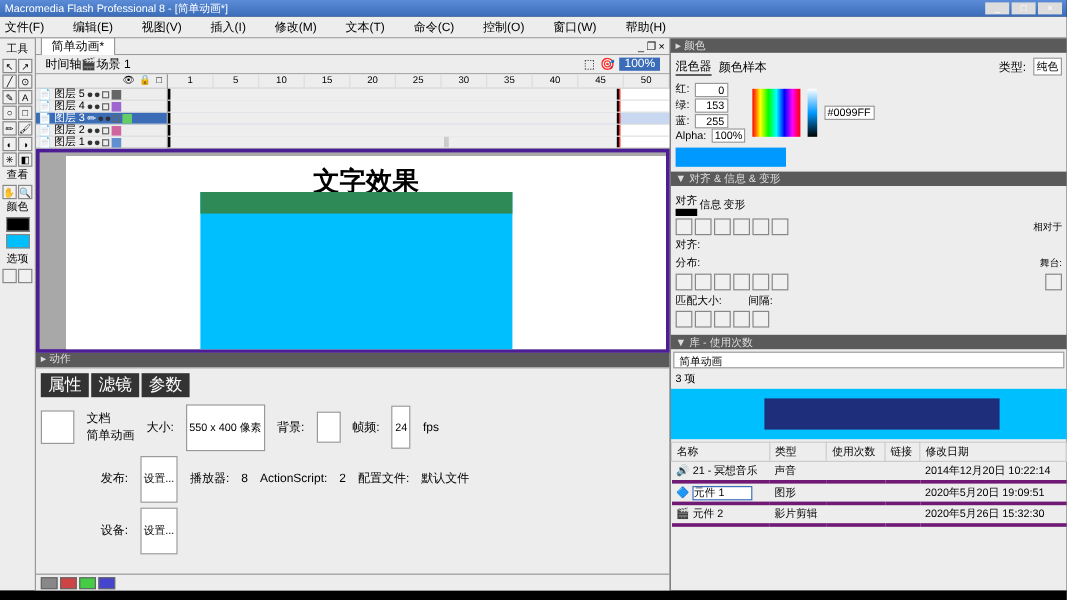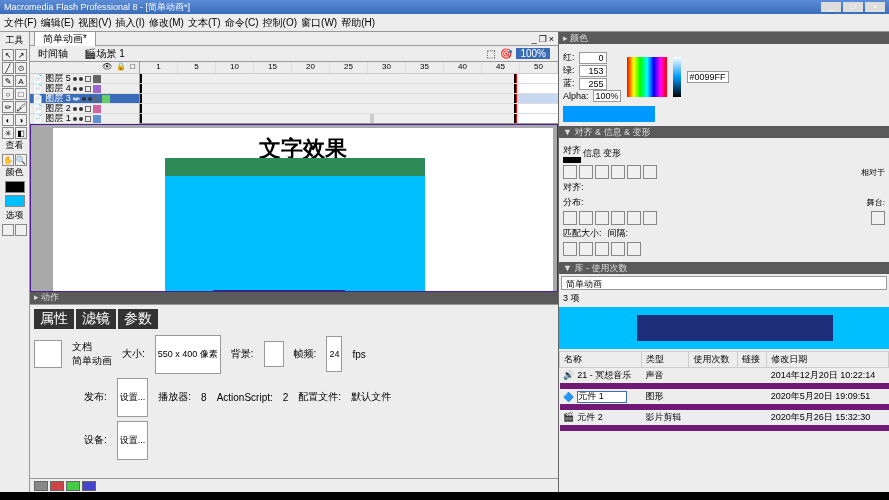--- a/index.html
+++ b/index.html
@@ -1,20 +1,20 @@
 <!DOCTYPE html>
 <html><head>
 <meta charset="utf-8">
 <style>
 * { margin: 0; padding: 0; box-sizing: border-box; font-family: "Microsoft YaHei", sans-serif; }
 body { background: #000; width: 889px; height: 500px; overflow: hidden; font-size: 11px; }
 .title-bar { height: 14px; background: linear-gradient(#5c8cd8, #3a6cb8); color: #fff; display: flex; align-items: center; padding: 0 4px; font-size: 9px; }
 .title-bar .controls { margin-left: auto; display: flex; gap: 2px; }
 .title-bar .controls span { width: 20px; height: 10px; background: #ddd; display: inline-block; font-size: 8px; text-align: center; }
-.menu-bar { height: 18px; background: #ededed; display: flex; align-items: center; padding: 0 4px; font-size: 10px; gap: 4px; border-bottom: 1px solid #999; }
+.menu-bar { height: 18px; background: #ededed; display: flex; align-items: center; padding: 0 4px; font-size: 10px; gap: 24px; border-bottom: 1px solid #999; }
 .menu-bar span { cursor: pointer; }
 .main-area { display: flex; height: 460px; }
 .tools-panel { width: 30px; background: #ededed; border-right: 1px solid #999; padding: 2px; }
 .tools-panel .lbl { font-size: 9px; text-align: center; margin-bottom: 2px; }
 .tools-panel .tool-grid { display: grid; grid-template-columns: 1fr 1fr; gap: 1px; }
 .tools-panel .tool { width: 12px; height: 12px; border: 1px solid #888; background: #f0f0f0; font-size: 8px; display: flex; align-items: center; justify-content: center; }
 .tools-panel .swatch-black { width: 20px; height: 12px; background: #000; border: 1px solid #888; margin: 2px auto; }
 .tools-panel .swatch-cyan { width: 20px; height: 12px; background: #00BFFF; border: 1px solid #888; margin: 2px auto; }
 .center-col { flex: 1; display: flex; flex-direction: column; background: #ededed; }
 .doc-tab { height: 14px; background: #ededed; display: flex; align-items: center; font-size: 10px; padding: 0 4px; border-bottom: 1px solid #999; }
@@ -31,21 +31,21 @@
 .layer-col .layer .dot { width: 4px; height: 4px; border-radius: 50%; background: #333; }
 .layer-col .layer .sq { width: 6px; height: 6px; border: 1px solid #666; }
 .layer-col .layer .sw { width: 8px; height: 8px; }
 .frames-col { flex: 1; overflow: hidden; }
 .frames-col .ruler { height: 12px; background: #ededed; display: flex; font-size: 8px; border-bottom: 1px solid #ccc; }
 .frames-col .ruler span { width: 38px; text-align: center; border-right: 1px solid #ddd; }
 .frames-col .track { height: 10px; border-bottom: 1px solid #ddd; background: #fff; position: relative; }
 .frames-col .track .span-bar { position: absolute; height: 100%; background: #eee; border-left: 2px solid #000; border-right: 2px solid #000; }
 .frames-col .track .playhead { position: absolute; width: 1px; height: 100%; background: red; left: 376px; }
 .frames-col .track .marker { position: absolute; width: 4px; height: 100%; background: #ccc; left: 230px; }
-.stage-area { flex: 1; background: #a8a8a8; position: relative; overflow: hidden; border: 1px solid #4c1d95; }
+.stage-area { flex: 1; background: #a8a8a8; position: relative; overflow: hidden; border: 3px solid #4c1d95; }
 .stage-area .canvas { position: absolute; left: 22px; top: 3px; width: 500px; height: 278px; background: #fff; }
 .canvas .title-text { font-size: 22px; font-weight: bold; text-align: center; margin-top: 6px; }
 .canvas .big-cyan { position: absolute; left: 112px; top: 30px; width: 260px; height: 210px; background: #00BFFF; }
 .canvas .green-bar { position: absolute; left: 112px; top: 30px; width: 260px; height: 18px; background: #2E8B57; }
 .canvas .navy-box { position: absolute; left: 160px; top: 162px; width: 132px; height: 32px; background: #1f2e7a; }
 .action-bar { height: 12px; background: #5a5a5a; color: #ddd; font-size: 9px; padding: 0 4px; display: flex; align-items: center; text-align: right; }
 .props-panel { flex: 1; background: #ededed; border-top: 1px solid #999; padding: 4px; font-size: 10px; }
 .props-panel .tabs { display: flex; gap: 2px; margin-bottom: 4px; }
 .props-panel .tabs .t { background: #333; color: #fff; padding: 1px 6px; font-size: 14px; }
 .props-panel .row { display: flex; gap: 10px; align-items: center; padding: 2px 0; }
@@ -66,21 +66,21 @@
 .align-panel { padding: 4px; font-size: 9px; }
 .align-panel .row { display: flex; gap: 2px; margin: 2px 0; align-items: center; }
 .align-panel .btn { width: 14px; height: 14px; border: 1px solid #888; background: #f0f0f0; }
 .lib-panel { flex: 1; display: flex; flex-direction: column; }
 .lib-panel .lib-select { margin: 2px; border: 1px solid #999; background: #fff; padding: 1px 4px; height: 14px; font-size: 9px; }
 .lib-panel .count { padding: 0 4px; font-size: 9px; }
 .lib-panel .preview { height: 42px; background: #00BFFF; position: relative; margin: 2px 0; }
 .lib-panel .preview .inner { position: absolute; left: 78px; top: 8px; width: 196px; height: 26px; background: #1f2e7a; }
 .lib-panel table { width: 100%; border-collapse: collapse; font-size: 9px; }
 .lib-panel th { background: #ededed; border: 1px solid #ccc; text-align: left; padding: 1px 4px; font-weight: normal; }
-.lib-panel td { border-bottom: 6px solid #701a75; padding: 1px 4px; }
+.lib-panel td { border-bottom: 3px solid #701a75; padding: 1px 4px; }
 .lib-panel .focus-row input { width: 50px; font-size: 9px; border: 1px solid #3a6cb8; }
 </style>
 </head>
 <body>
 
 <div class="title-bar">
   <span>Macromedia Flash Professional 8 - [简单动画*]</span>
   <div class="controls">
     <span>_</span>
     <span>□</span>
@@ -139,21 +139,21 @@
   <div class="center-col">
     <div class="doc-tab">
       <span class="tab-active">简单动画*</span>
       <div class="close-group">
         <span>_</span>
         <span>❐</span>
         <span>×</span>
       </div>
     </div>
     <div class="scene-bar">
-      <span style="margin-right:16px">时间轴</span>
+      <span style="margin-right:0">时间轴</span>
       <span>🎬</span>
       <span>场景 1</span>
       <div class="right">
         <span>⬚</span>
         <span>🎯</span>
         <span class="zoom">100%</span>
       </div>
     </div>
 
     <div class="timeline">
@@ -300,20 +300,26 @@
       <div class="sw" style="background:#888"></div>
       <div class="sw" style="background:#c44"></div>
       <div class="sw" style="background:#4c4"></div>
       <div class="sw" style="background:#44c"></div>
     </div>
   </div>
 
   <div class="right-col">
     <div class="panel-hdr">▸ 颜色</div>
     <div class="color-panel">
+      <div class="row">
+        <span style="border-bottom:1px solid #000">混色器</span>
+        <span>颜色样本</span>
+        <span style="margin-left:auto">类型:</span>
+        <span class="sel">纯色</span>
+      </div>
       <div class="row">
         <div>
           <div class="swatch-black" style="margin:1px"></div>
           <div class="swatch-cyan" style="margin:1px"></div>
         </div>
       </div>
       <div class="row">
         <div>
           <div class="val-row">
               <span>红:</span>
@@ -366,21 +372,21 @@
         <div class="btn"></div>
           <div class="btn"></div>
           <div class="btn"></div>
         <div class="btn"></div>
           <div class="btn"></div>
           <div class="btn"></div>
         <div class="btn" style="margin-left:auto"></div>
       </div>
       <div class="row">
         <span>匹配大小:</span>
-        <span style="margin-left:4px">间隔:</span>
+        <span style="margin-left:20px">间隔:</span>
       </div>
       <div class="row">
         <div class="btn"></div>
           <div class="btn"></div>
           <div class="btn"></div>
         <div class="btn"></div>
           <div class="btn"></div>
       </div>
     </div>
 

